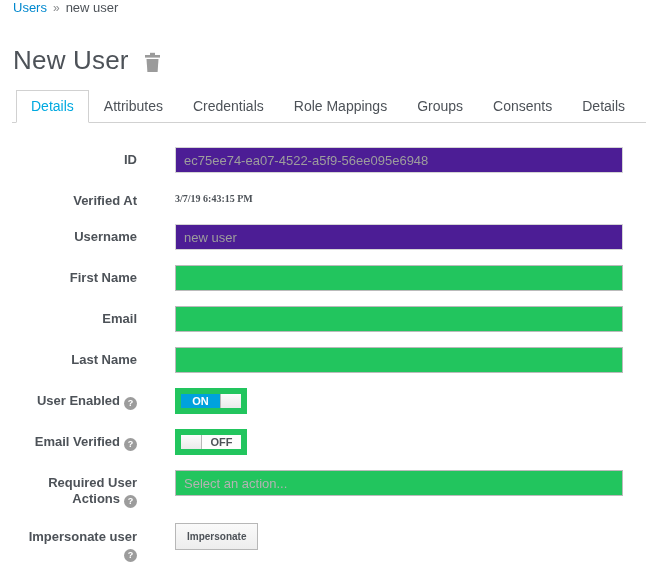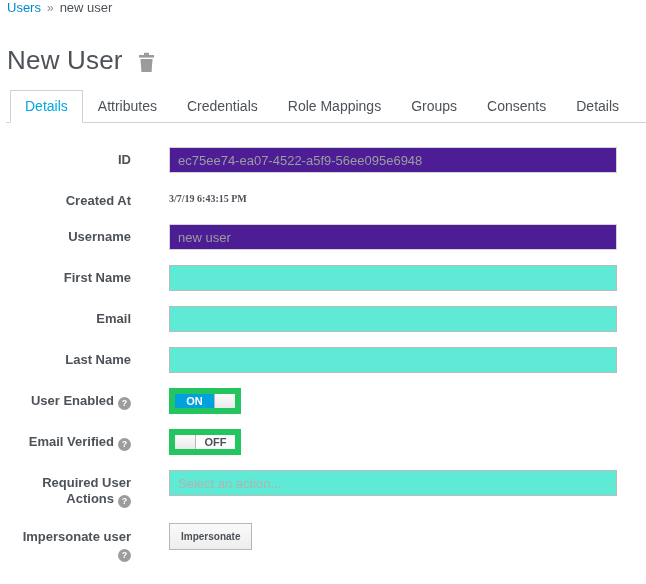--- a/index.html
+++ b/index.html
@@ -3,21 +3,21 @@
 <meta charset="utf-8">
 <style>
   * { box-sizing: border-box; margin: 0; padding: 0; }
   html, body {
     width: 646px; height: 584px;
     background: #fff;
     font-family: "Liberation Sans", sans-serif;
     color: #4d5258;
     overflow: hidden;
   }
-  .page { padding: 0 0 0 6px; width: 646px; }
+  .page { padding: 0 0 0 12px; width: 646px; }
 
   
   .breadcrumb { font-size: 13px; padding: 0 0 2px 1px; line-height: 16px; }
   .breadcrumb a { color: #0088ce; text-decoration: none; cursor: pointer; }
   .breadcrumb .sep { color: #8b8d8f; margin: 0 6px; font-size: 12px; }
   .breadcrumb .current { color: #4d5258; }
 
   
   .page-header { display: flex; align-items: center; margin: 27px 0 14px 1px; }
   .page-title { font-size: 26px; font-weight: 300; color: #4d5258; letter-spacing: 0.2px; }
@@ -47,21 +47,21 @@
   .help-icon {
     display: inline-block; width: 13px; height: 13px; border-radius: 50%;
     background: #9c9c9c; color: #fff; font-size: 9px; font-weight: 700;
     line-height: 13px; text-align: center; vertical-align: -1px; margin-left: 4px;
     cursor: pointer;
   }
 
   input.text-input {
     width: 448px; height: 26px; padding: 3px 8px;
     font-family: "Liberation Sans", sans-serif; font-size: 13px;
-    border: 1px solid #bbbbbb; background: #5eead4; color: #4d5258;
+    border: 1px solid #bbbbbb; background: #22c55e; color: #4d5258;
   }
   input.text-input:disabled {
     background: #4c1d95; border-color: #d4d4d4; color: #9d9d9d;
   }
   input.text-input::placeholder { color: #b3b3b3; opacity: 1; }
 
   .static-value { font-size: 10px; font-weight: 600; color: #4d5258; padding-top: 5px; font-family: Liberation Serif, serif; }
 
   
   .toggle {
@@ -123,21 +123,21 @@
   <div class="form">
 
     <div class="form-row">
       <div class="form-label">ID</div>
       <div class="form-field">
         <input class="text-input" disabled="" value="ec75ee74-ea07-4522-a5f9-56ee095e6948" style="">
       </div>
     </div>
 
     <div class="form-row">
-      <div class="form-label">Created At</div>
+      <div class="form-label">Verified At</div>
       <div class="form-field">
         <div class="static-value">3/7/19 6:43:15 PM</div>
       </div>
     </div>
 
     <div class="form-row">
       <div class="form-label">Username</div>
       <div class="form-field">
         <input class="text-input" disabled="" value="new user" style="">
       </div>

